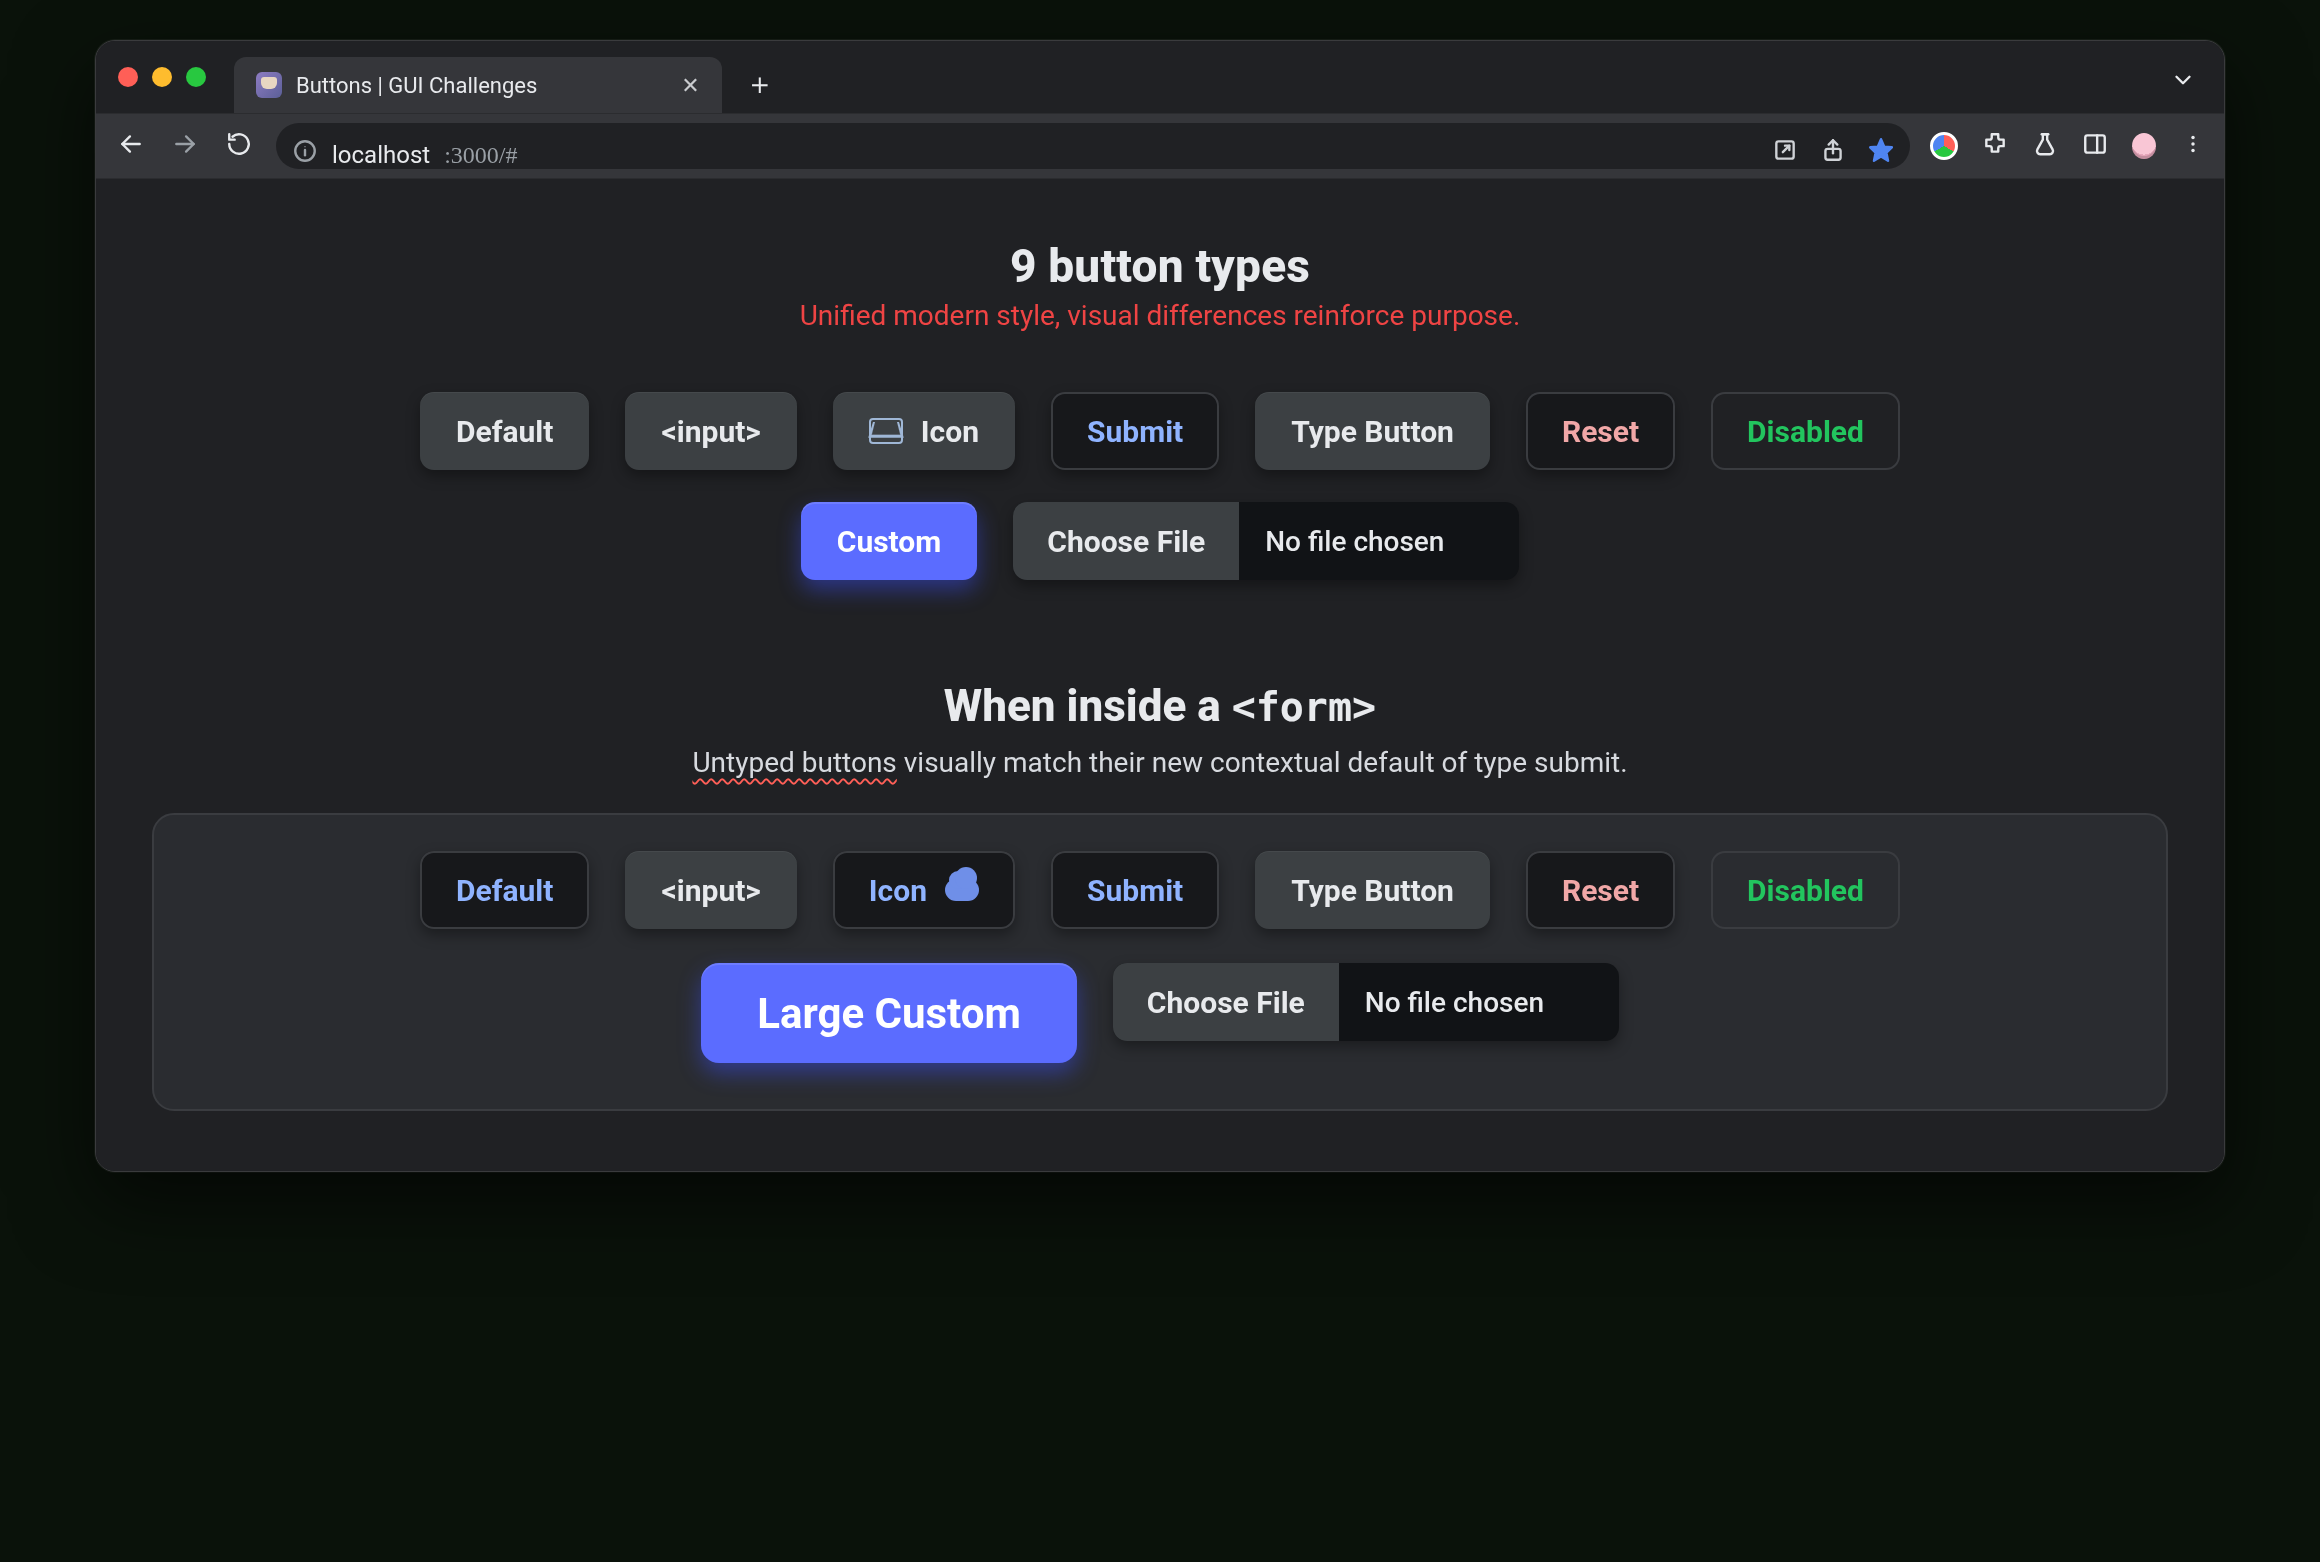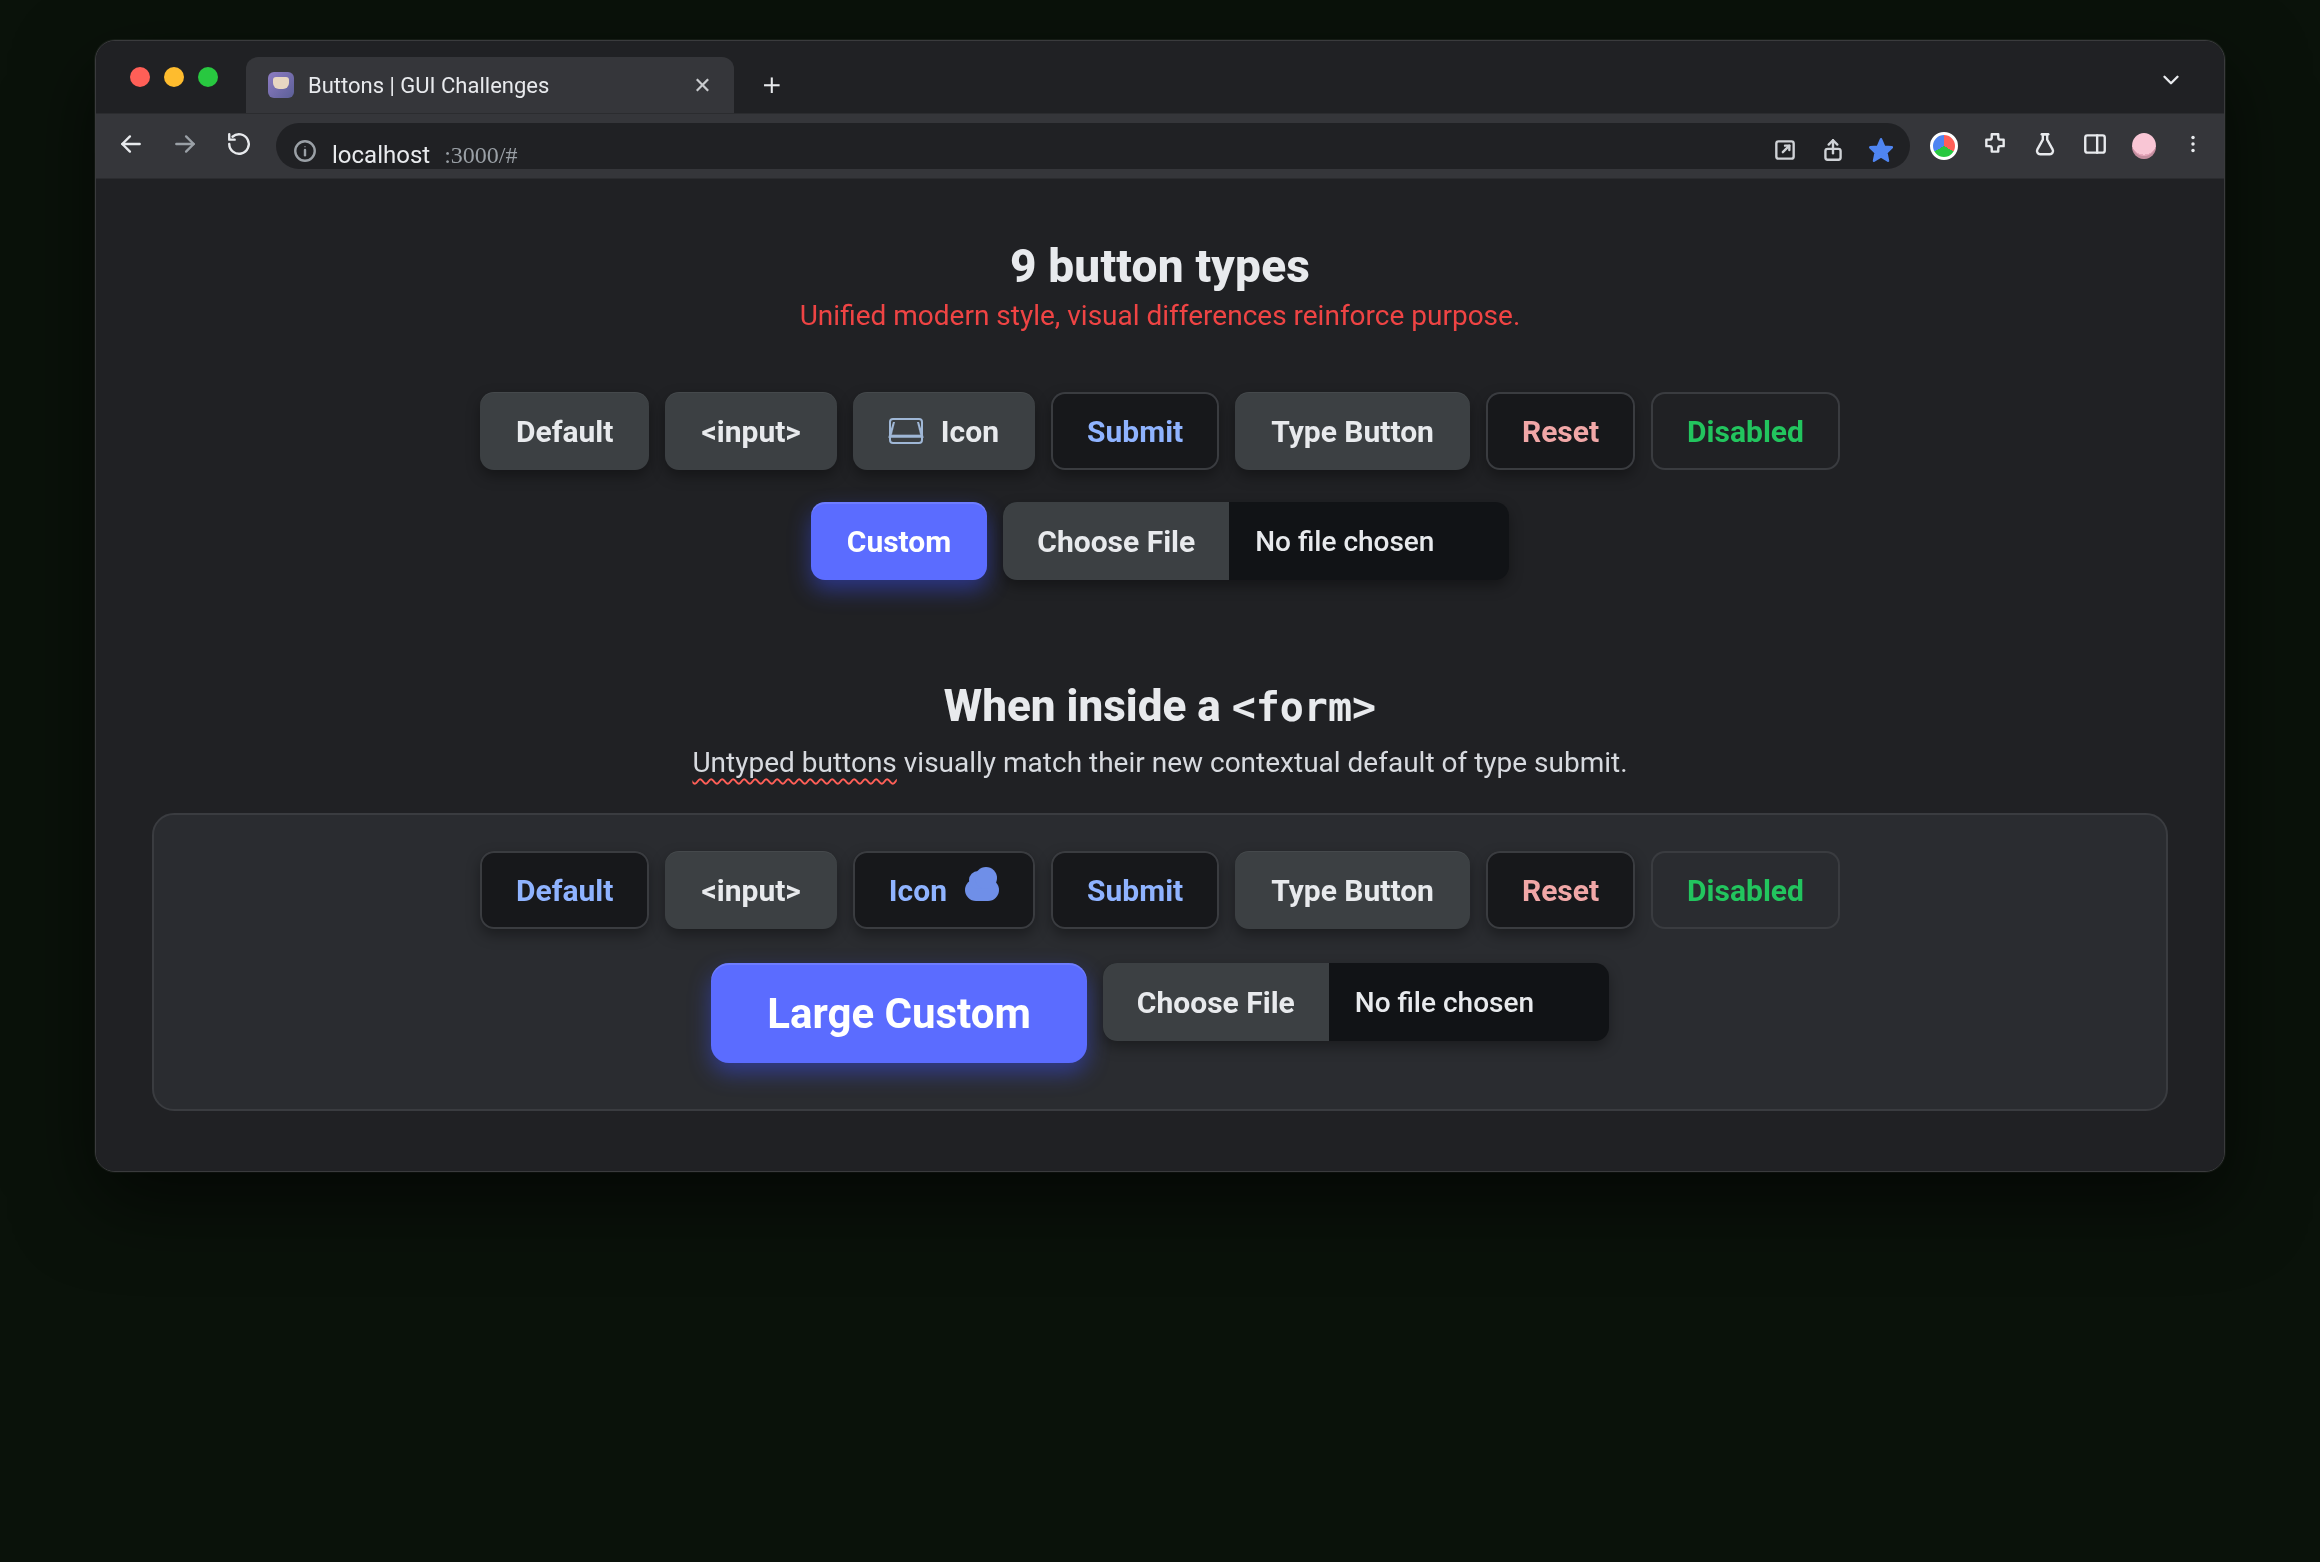--- a/index.html
+++ b/index.html
@@ -20,21 +20,21 @@
       box-shadow: 0 30px 80px rgba(0,0,0,0.6), 0 0 0 1px rgba(255,255,255,0.06);
       overflow: hidden;
       border: 1px solid #3a3b3d;
     }
     
     .titlebar {
       height: 72px;
       background: #202124;
       display: flex;
       align-items: center;
-      padding: 0 34px;
+      padding: 0 22px;
       gap: 18px;
     }
     .traffic-lights { display: flex; gap: 14px; margin-right: 10px; }
     .tl { width: 20px; height: 20px; border-radius: 50%; }
     .tl.red { background: #ff5f57; }
     .tl.yellow { background: #febc2e; }
     .tl.green { background: #28c840; }
     .tab {
       display: flex;
       align-items: center;
@@ -103,21 +103,21 @@
       color:#e8eaed;
     }
     .section-heading{
       text-align:center;
       margin-bottom:6px;
     }
     .h1{ font-size:46px; font-weight:800; letter-spacing:.2px; }
     .subtitle{ text-align:center; font-size:28px; color:#ef4444; }
     .button-row{
       display:flex; flex-wrap:wrap; justify-content:center;
-      gap:16px; margin-top:60px;
+      gap:36px; margin-top:60px;
     }
     .btn{
       height:78px; padding:0 36px; border-radius:14px;
       display:inline-flex; align-items:center; justify-content:center; gap:18px;
       font-size:30px; font-weight:700;
       background:#3c4043; color:#e8eaed;
       box-shadow: 0 6px 14px rgba(0,0,0,.35), inset 0 1px 0 rgba(255,255,255,.05);
       white-space:nowrap;
     }
     .btn.outline{

